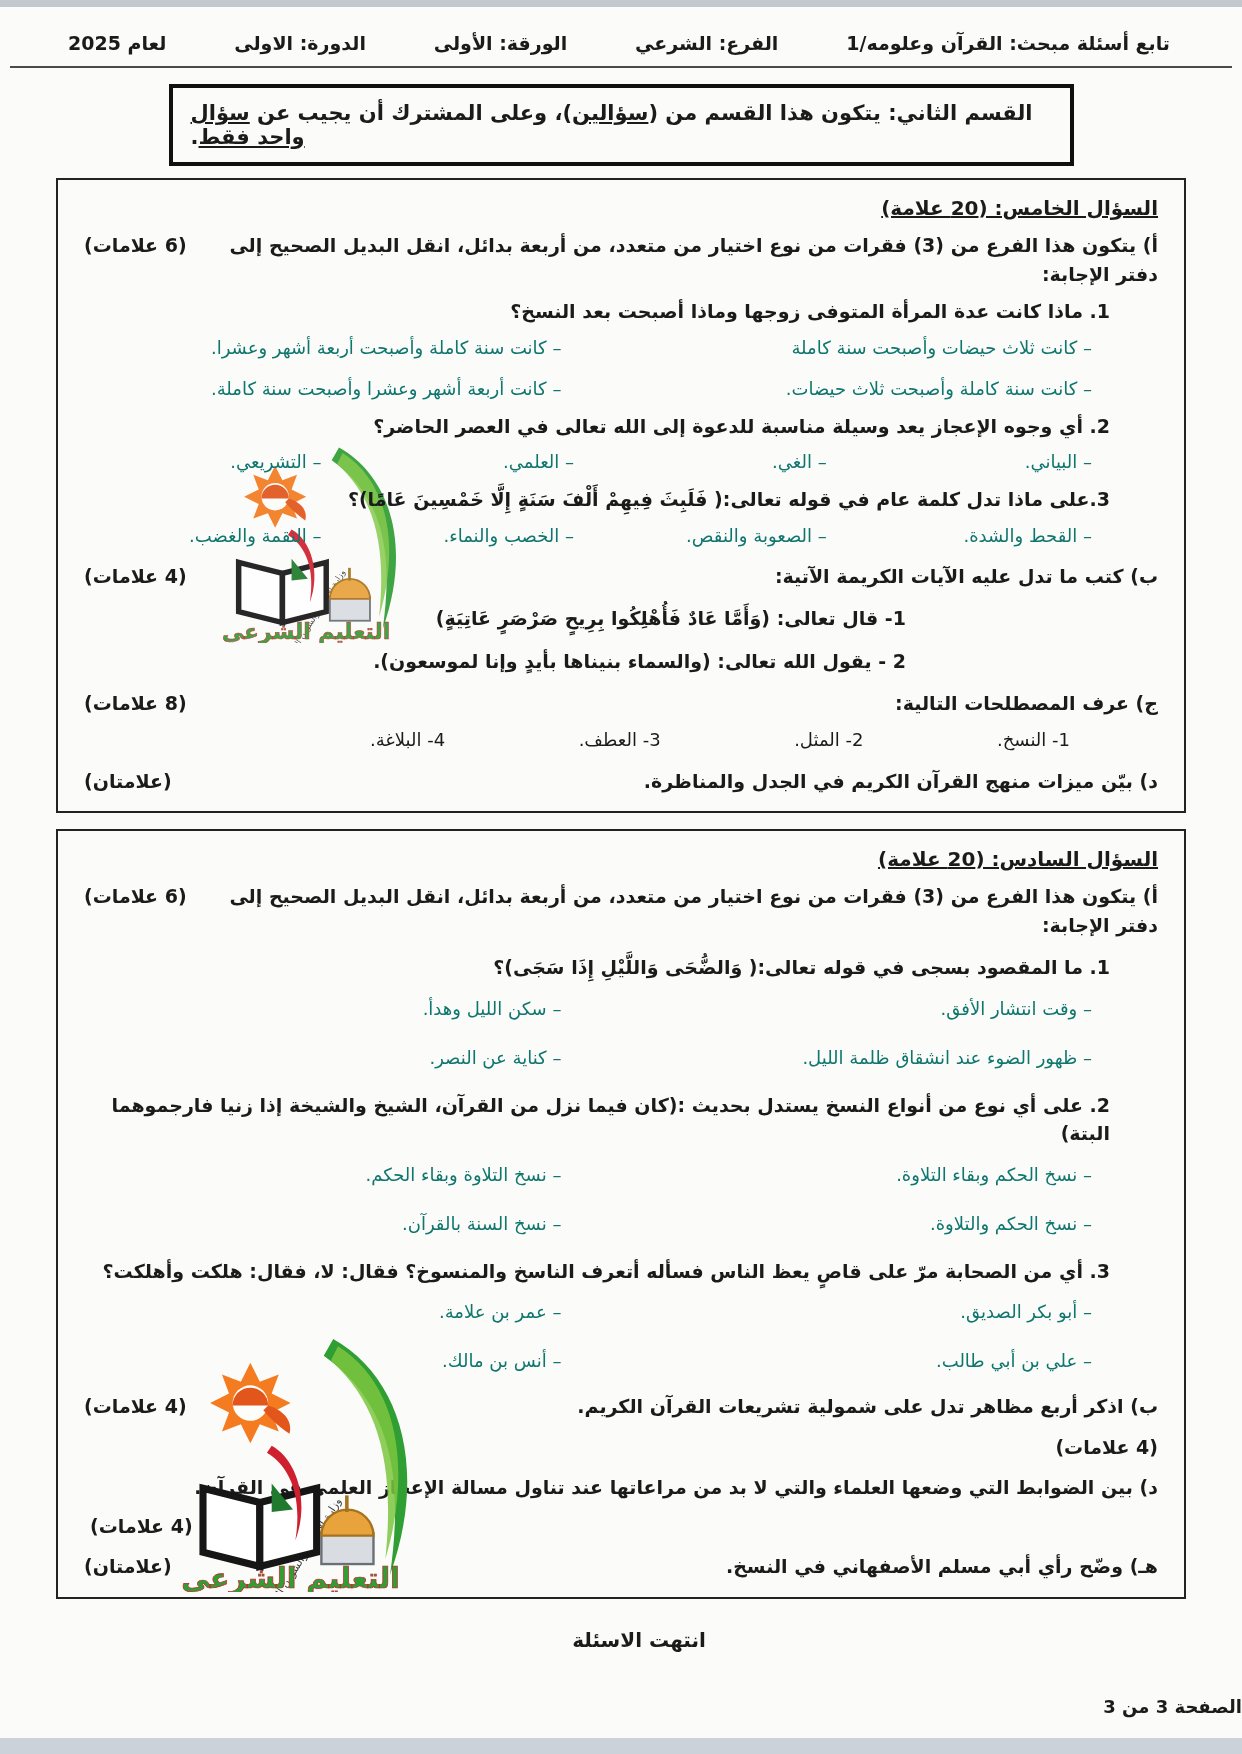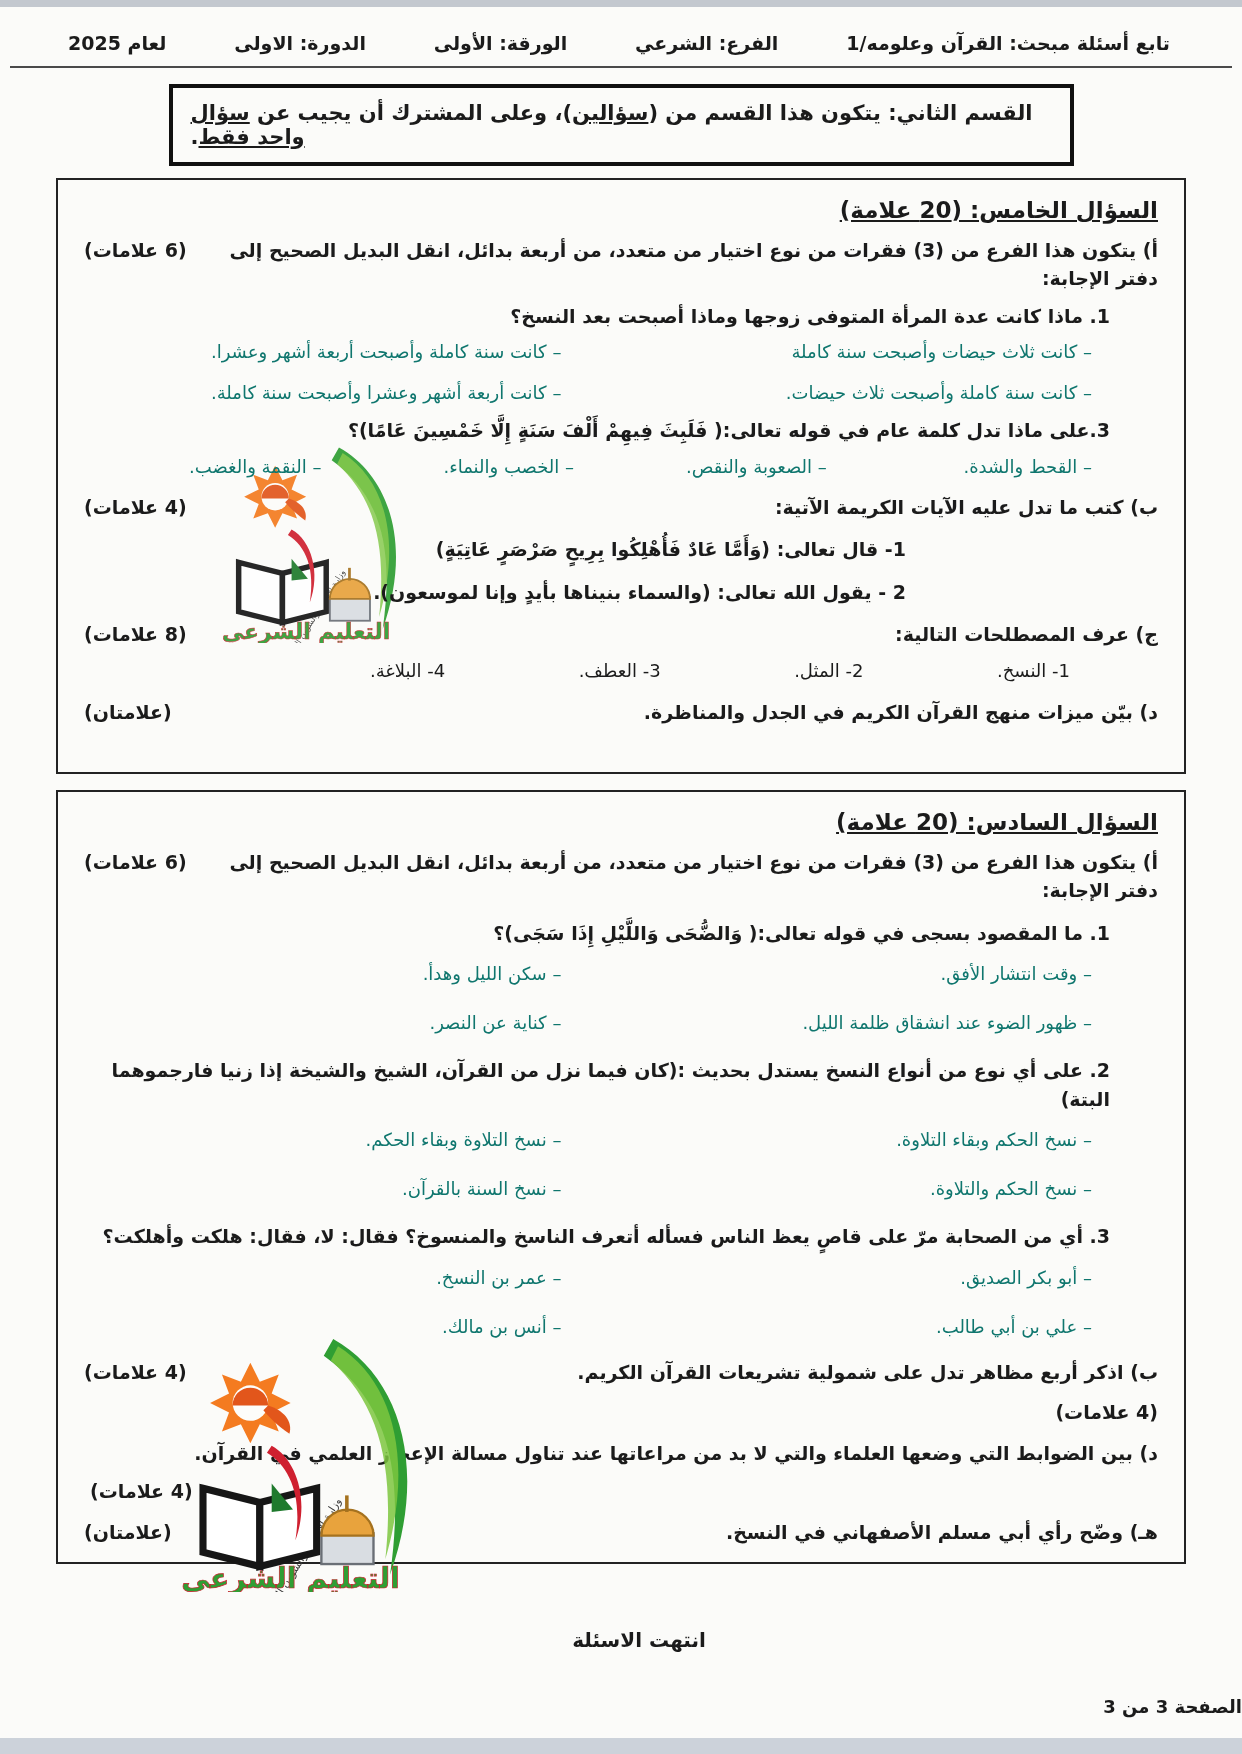--- a/index.html
+++ b/index.html
@@ -54,21 +54,21 @@
     border: 2px solid #232323;
     padding: 13px 26px 16px;
     font-size: 19px;
     line-height: 1.5;
   }
   .q5 { min-height: 596px; }
   .q6 { min-height: 762px; }
   .qtitle {
     display: inline-block;
     font-weight: bold;
-    font-size: 23px;
+    font-size: 20px;
     text-decoration: underline;
     margin-bottom: 8px;
     margin-left: 36px;
   }
   .introline, .partline {
     display: flex;
     justify-content: space-between;
     align-items: baseline;
     font-weight: bold;
     gap: 14px;
@@ -173,20 +173,29 @@
     <div class="mcq">
       <div class="mcq-q">1. ماذا كانت عدة المرأة المتوفى زوجها وماذا أصبحت بعد النسخ؟</div>
       <div class="opt-grid2">
         <div class="opt">– كانت ثلاث حيضات وأصبحت سنة كاملة</div>
         <div class="opt">– كانت سنة كاملة وأصبحت أربعة أشهر وعشرا.</div>
         <div class="opt">– كانت سنة كاملة وأصبحت ثلاث حيضات.</div>
         <div class="opt">– كانت أربعة أشهر وعشرا وأصبحت سنة كاملة.</div>
       </div>
     </div>
 
+    <div class="mcq">
+      <div class="mcq-q">2. أي وجوه الإعجاز يعد وسيلة مناسبة للدعوة إلى الله تعالى في العصر الحاضر؟</div>
+      <div class="opt-grid4">
+        <div class="opt">– البياني.</div>
+        <div class="opt">– الغي.</div>
+        <div class="opt">– العلمي.</div>
+        <div class="opt">– التشريعي.</div>
+      </div>
+    </div>
 
     <div class="mcq">
       <div class="mcq-q">3.على ماذا تدل كلمة عام في قوله تعالى:( فَلَبِثَ فِيهِمْ أَلْفَ سَنَةٍ إِلَّا خَمْسِينَ عَامًا)؟</div>
       <div class="opt-grid4">
         <div class="opt">– القحط والشدة.</div>
         <div class="opt">– الصعوبة والنقص.</div>
         <div class="opt">– الخصب والنماء.</div>
         <div class="opt">– النقمة والغضب.</div>
       </div>
     </div>
@@ -242,21 +251,21 @@
         <div class="opt">– نسخ التلاوة وبقاء الحكم.</div>
         <div class="opt">– نسخ الحكم والتلاوة.</div>
         <div class="opt">– نسخ السنة بالقرآن.</div>
       </div>
     </div>
 
     <div class="mcq">
       <div class="mcq-q">3. أي من الصحابة مرّ على قاصٍ يعظ الناس فسأله أتعرف الناسخ والمنسوخ؟ فقال: لا، فقال: هلكت وأهلكت؟</div>
       <div class="opt-grid2">
         <div class="opt">– أبو بكر الصديق.</div>
-        <div class="opt">– عمر بن النسخ.</div>
+        <div class="opt">– عمر بن علامة.</div>
         <div class="opt">– علي بن أبي طالب.</div>
         <div class="opt">– أنس بن مالك.</div>
       </div>
     </div>
 
     <div class="partline">
       <span>ب) اذكر أربع مظاهر تدل على شمولية تشريعات القرآن الكريم.</span>
       <span class="marks">(4 علامات)</span>
     </div>
 

